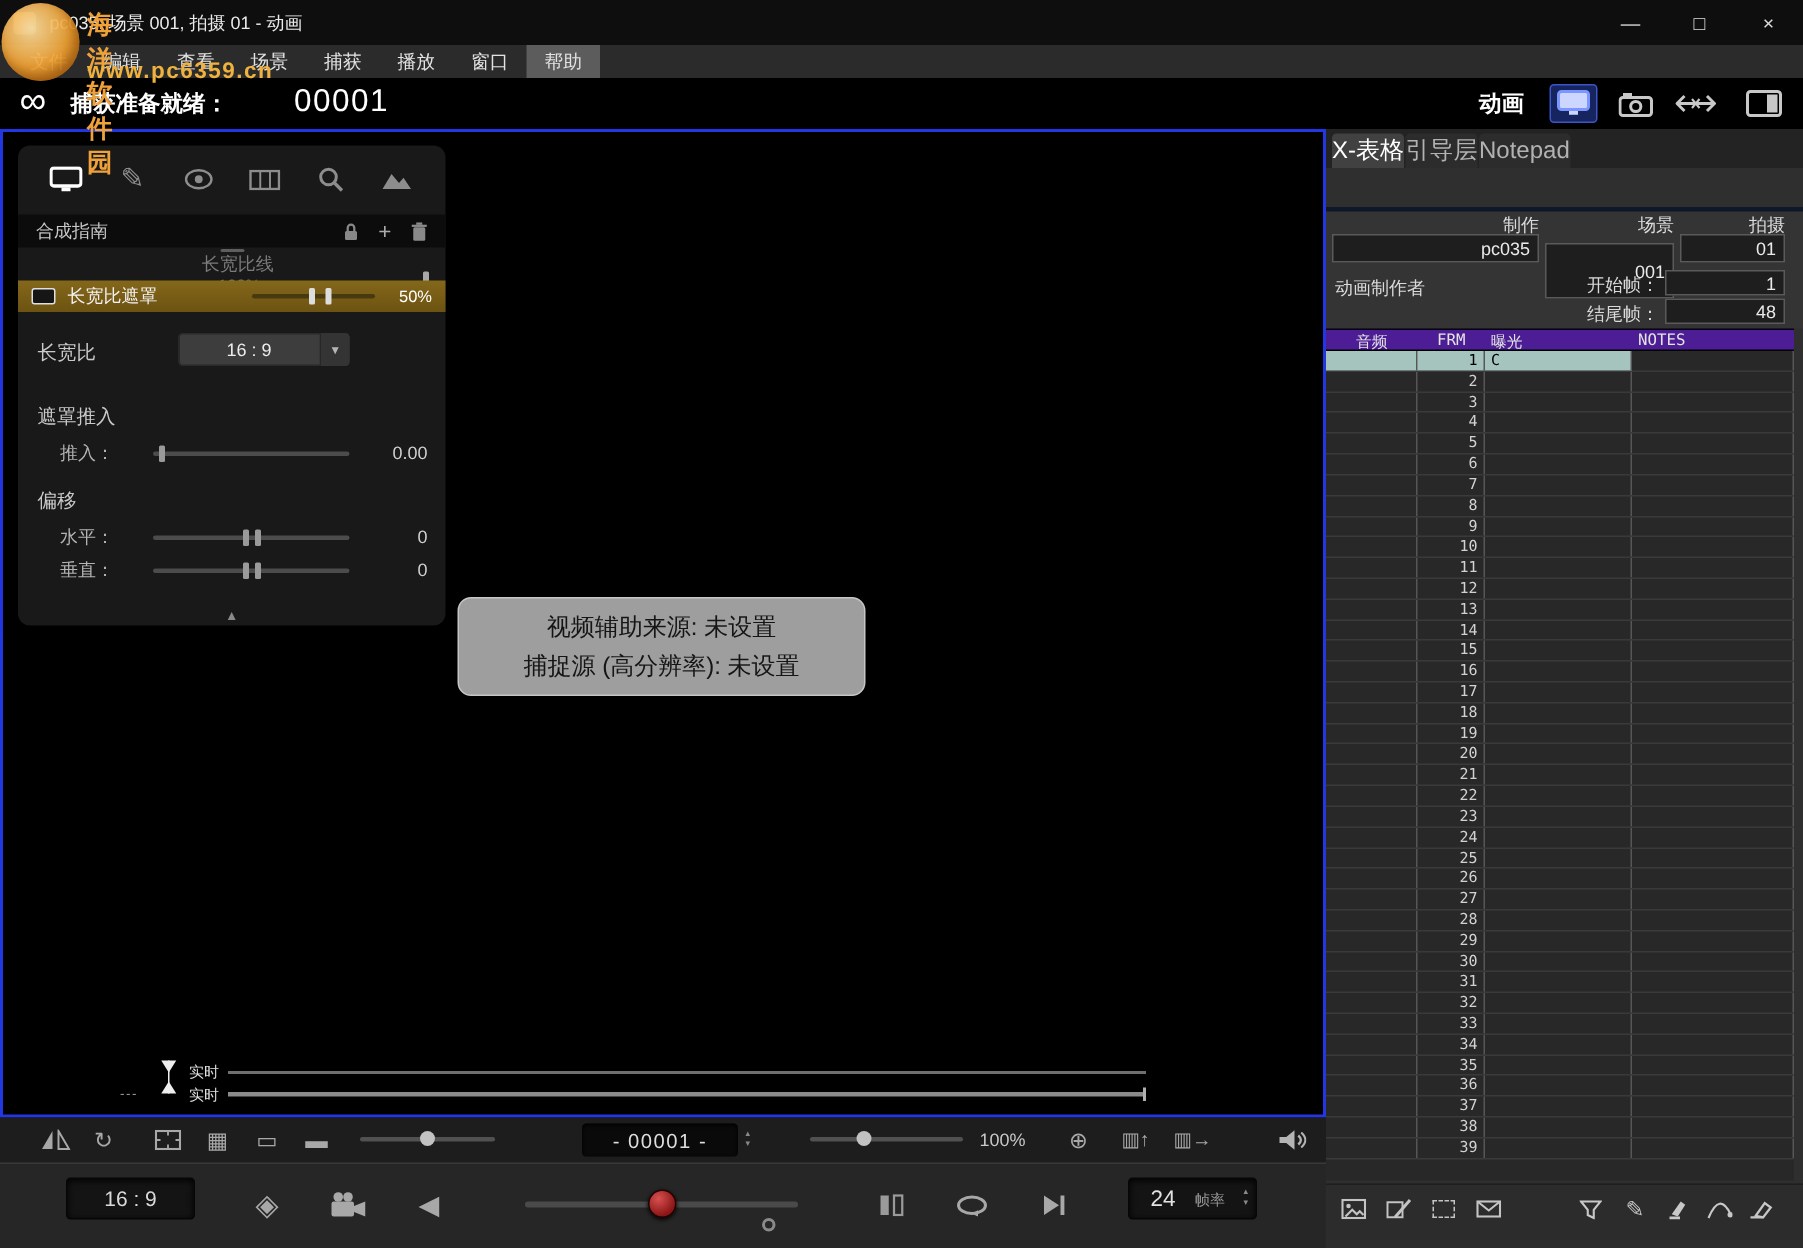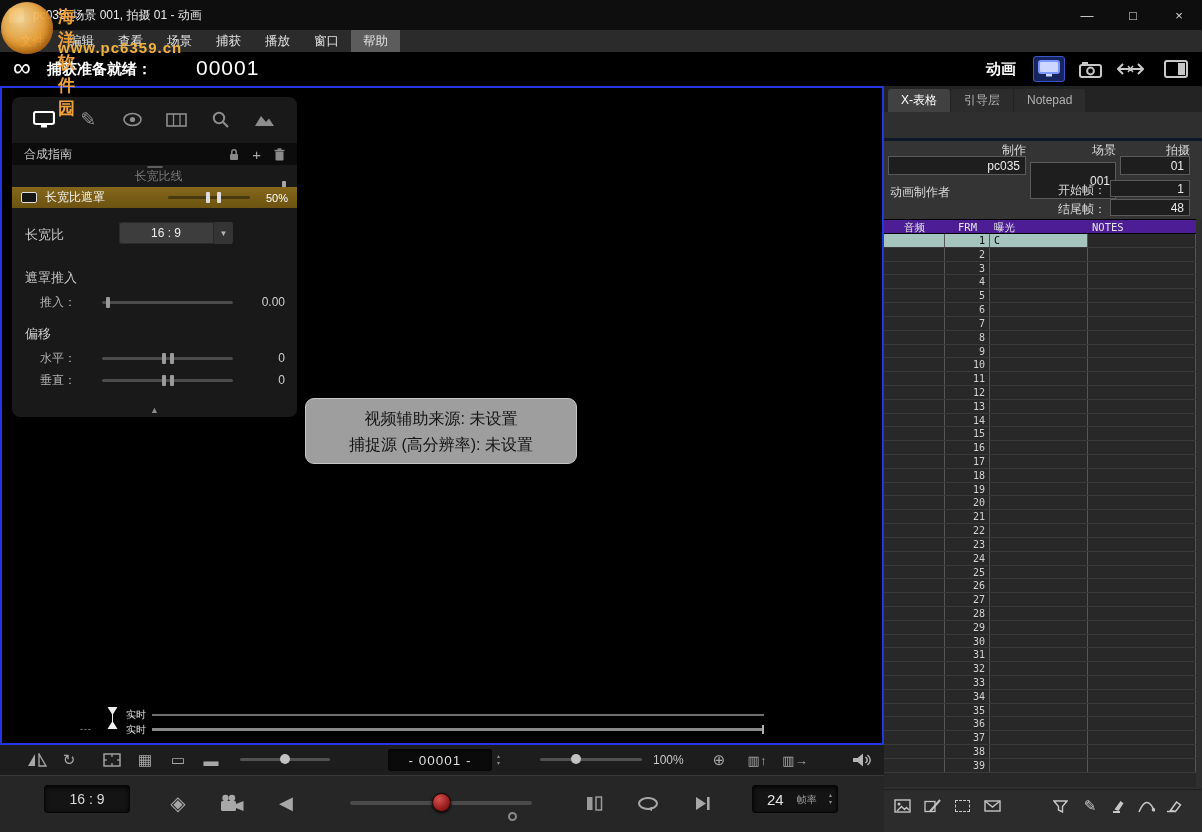--- a/index.html
+++ b/index.html
@@ -90,21 +90,21 @@
 .tslider{position:absolute;left:350px;top:25px;width:182px;height:4px;background:#4a4a4a;border-radius:2px;}
 .tknob{position:absolute;left:82px;top:-8px;width:19px;height:19px;border-radius:50%;
        background:radial-gradient(circle at 35% 30%,#d85050,#8c1616 70%);border:1px solid #200000;box-shadow:0 1px 3px #000;}
 .tring{position:absolute;left:508px;top:36px;width:9px;height:9px;border-radius:50%;border:2px solid #8a8a8a;}
 .fpsval{font-size:15px;color:#e2e2e2;}
 .fpslabel{font-size:10px;color:#9a9a9a;margin-left:13px;margin-top:1px;}
 
 
 .rpanel{position:absolute;left:884px;top:86px;width:318px;height:746px;background:#2f2f2f;}
 .rtabs{position:absolute;top:0;left:0;right:0;height:26px;background:#232323;display:flex;align-items:flex-end;padding-left:4px;gap:1px;}
-.rtab{height:23px;line-height:23px;padding:0 13px;font-size:12px;color:#b2b2b2;background:#2c2c2c;border-radius:3px 3px 0 0;}
+.rtab{height:23px;line-height:23px;padding:0 0;font-size:16px;color:#b2b2b2;background:#2c2c2c;border-radius:3px 3px 0 0;}
 .rtab.active{background:#414141;color:#fff;}
 .rtools{position:absolute;top:26px;left:0;right:0;height:29px;background:#0f172a;border-bottom:1px solid #242424;margin-top:26px;}
 .rtools .rt{position:absolute;top:0;height:29px;display:flex;align-items:center;color:#c8c8c8;font-size:13px;}
 .rinfo{position:absolute;top:55px;left:0;right:0;height:78px;background:#343434;font-size:12px;color:#dadada;}
 .ril{position:absolute;text-align:right;font-size:12px;color:#dadada;}
 .ribox{position:absolute;background:#1e1e1e;border:1px solid #5a5a5a;color:#eaeaea;display:flex;align-items:center;
        justify-content:flex-end;padding-right:5px;font-size:12px;}
 .mono{font-family:"DejaVu Sans Mono","Liberation Mono",monospace;}
 .sheethead{position:absolute;top:133px;left:0;width:312px;height:15px;background:#4c1d95;border-top:1px solid #000;
            border-bottom:1px solid #000;color:#e4e4e4;font-size:10.5px;}

